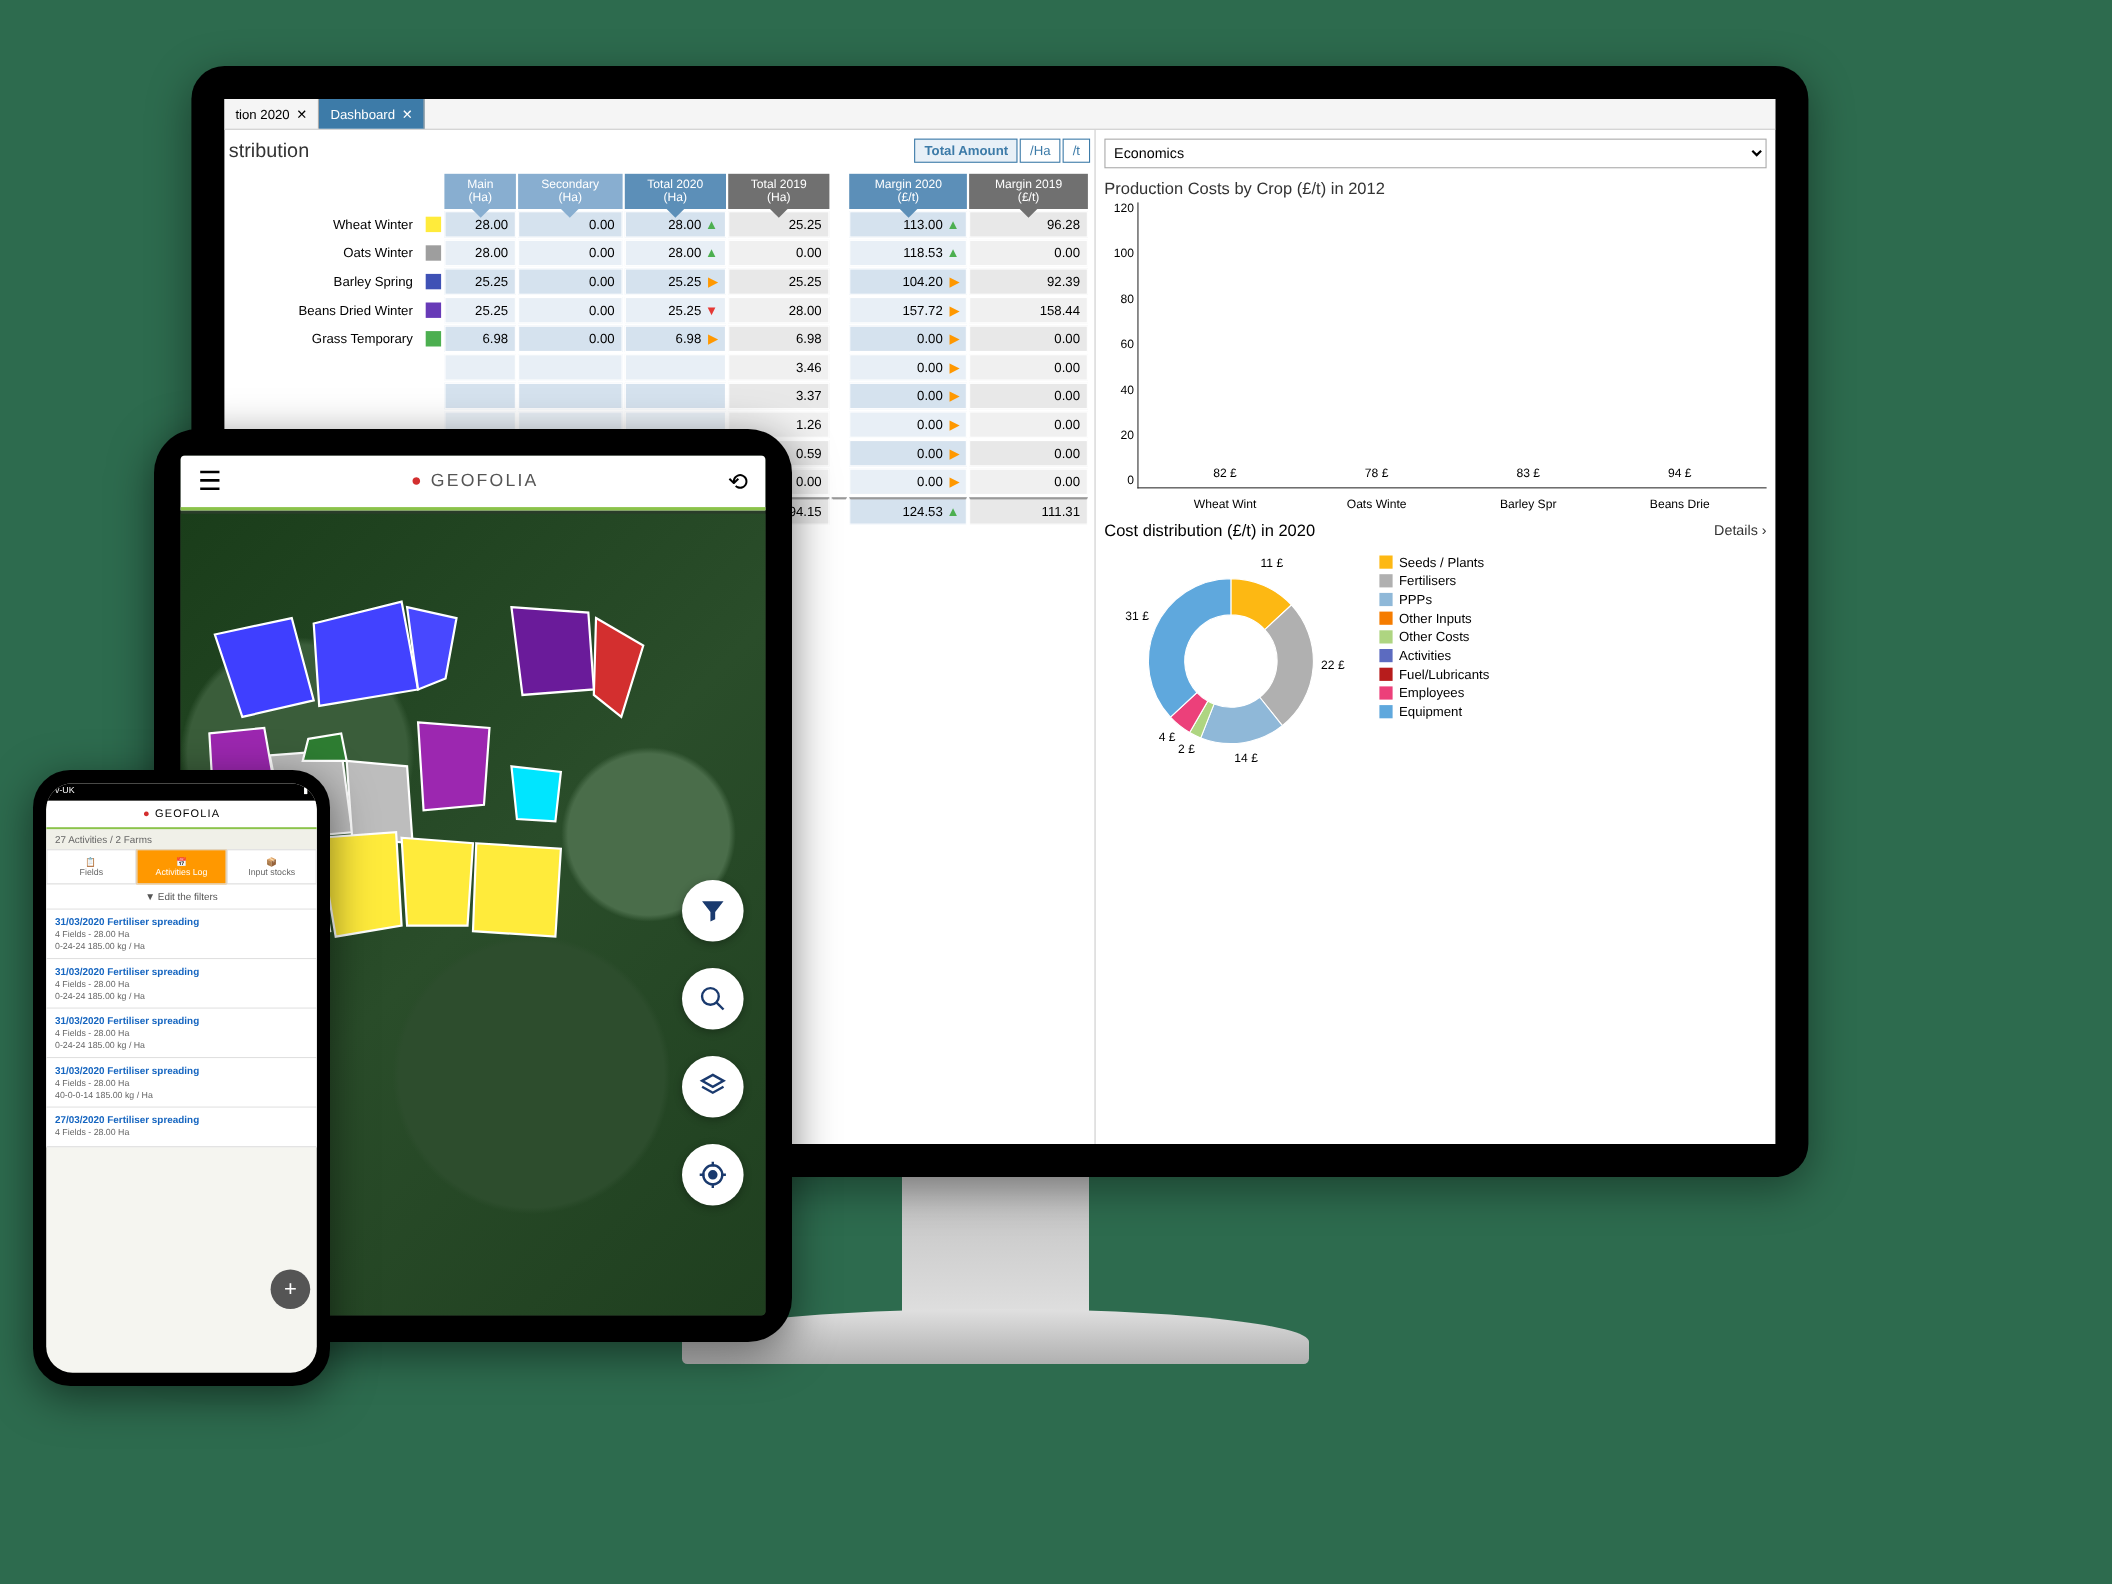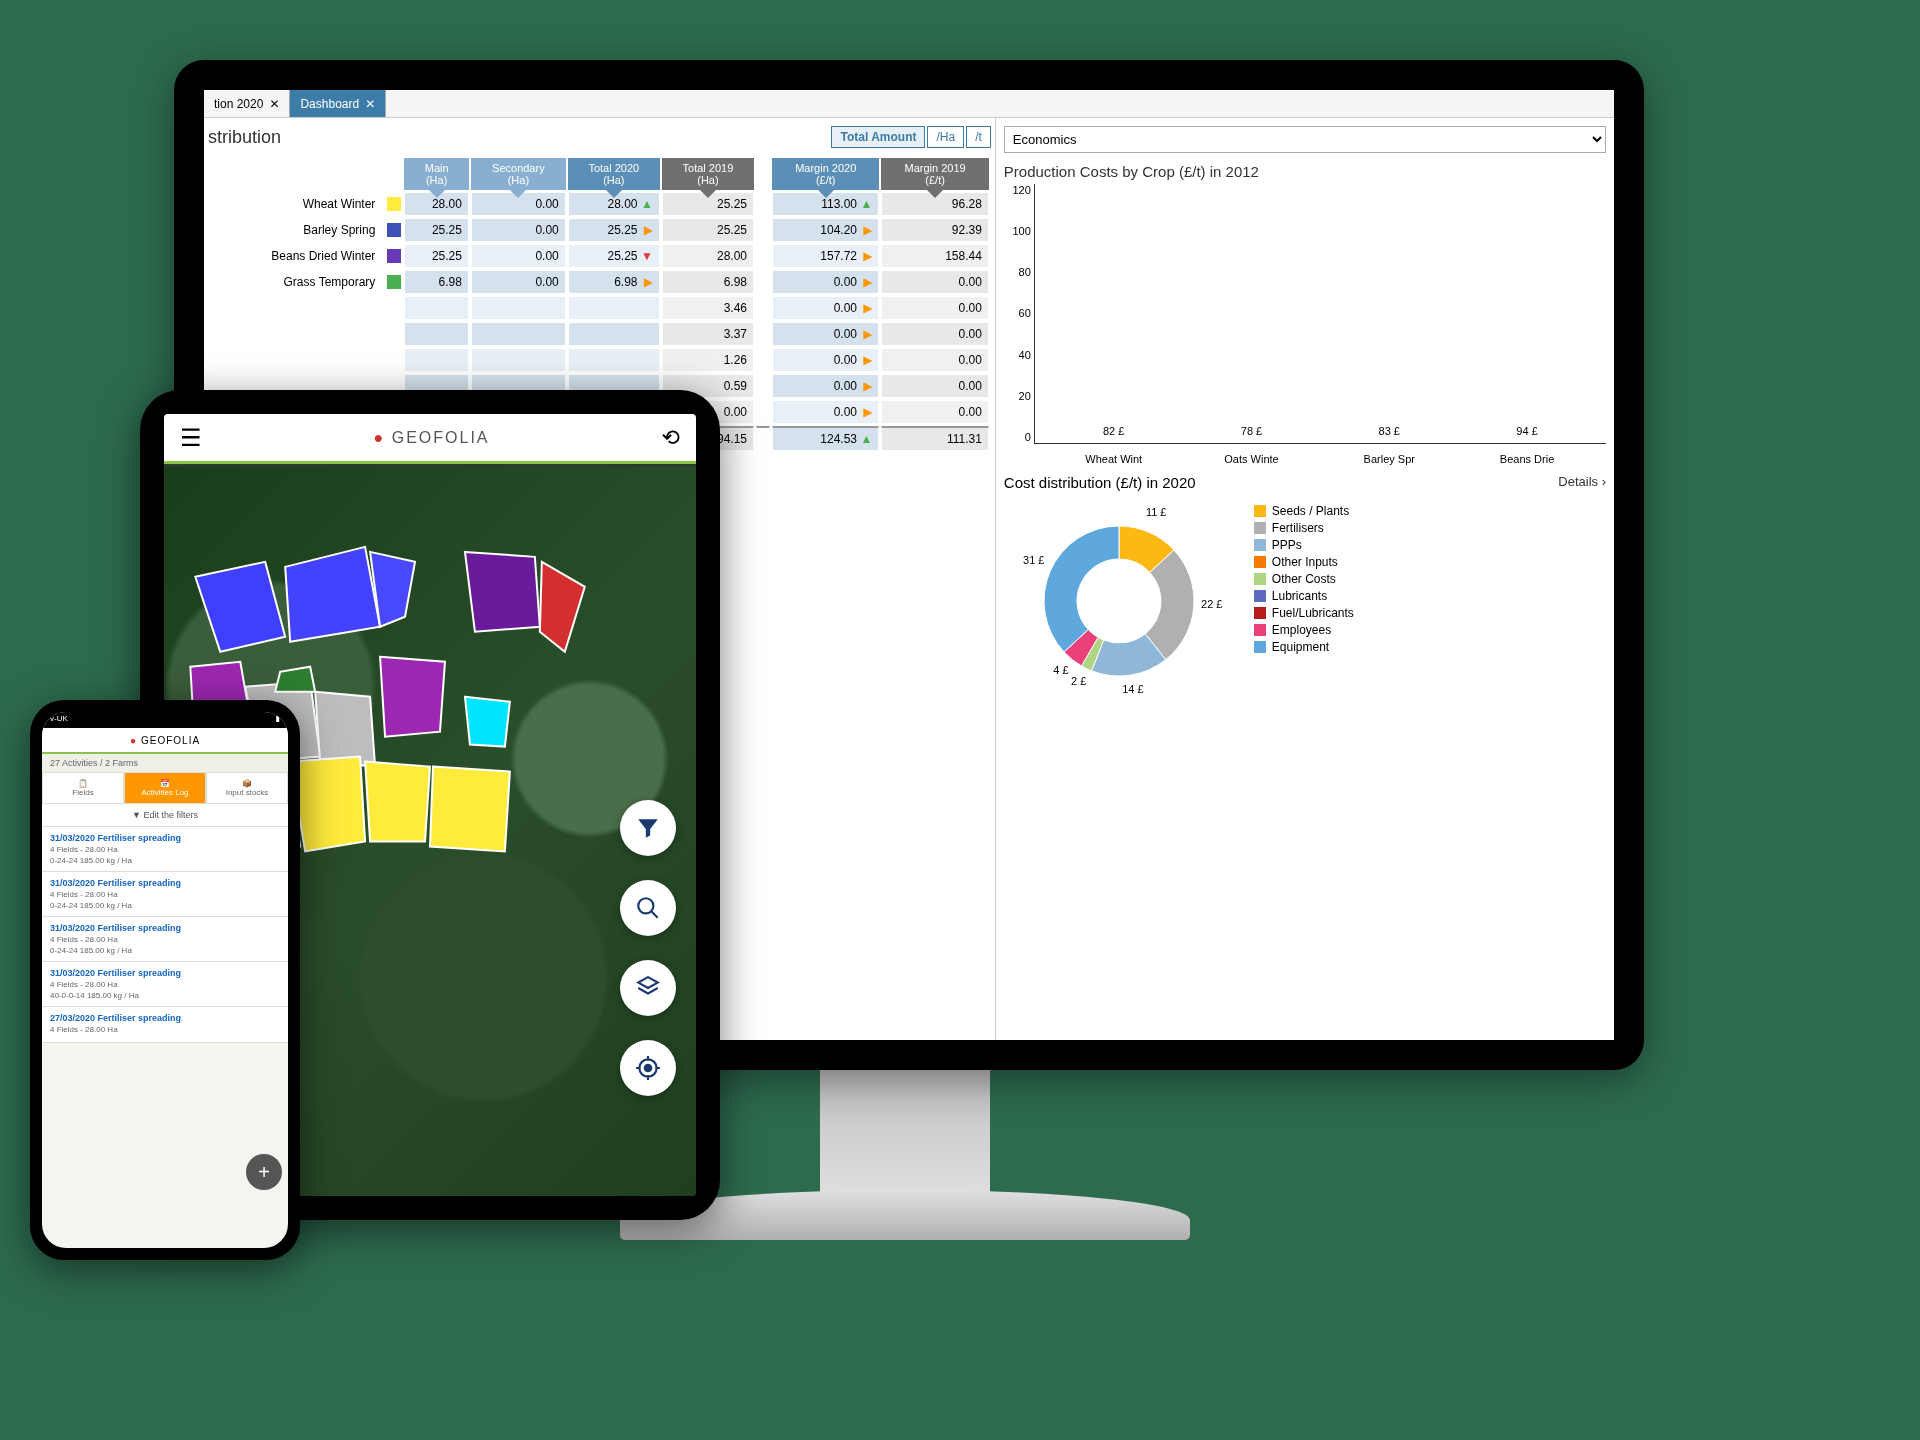--- a/index.html
+++ b/index.html
@@ -419,20 +419,31 @@
     <td class="crop-name" style="padding:0"><span class="color-swatch" style="background:#ffeb3b"></span></td>
     <td class="">28.00</td>
     <td class="">0.00</td>
     <td class="">28.00 <span class="trend trend-up">▲</span></td>
     <td class="prev">25.25</td>
     <td style="background:transparent"></td>
     <td class="">113.00 <span class="trend trend-up">▲</span></td>
     <td class="prev">96.28</td>
   </tr>
               <tr>
+    <td class="crop-name">Oats Winter</td>
+    <td class="crop-name" style="padding:0"><span class="color-swatch" style="background:#9e9e9e"></span></td>
+    <td class="alt">28.00</td>
+    <td class="alt">0.00</td>
+    <td class="alt">28.00 <span class="trend trend-up">▲</span></td>
+    <td class="prev-alt">0.00</td>
+    <td style="background:transparent"></td>
+    <td class="alt">118.53 <span class="trend trend-up">▲</span></td>
+    <td class="prev-alt">0.00</td>
+  </tr>
+              <tr>
     <td class="crop-name">Barley Spring</td>
     <td class="crop-name" style="padding:0"><span class="color-swatch" style="background:#3f51b5"></span></td>
     <td class="">25.25</td>
     <td class="">0.00</td>
     <td class="">25.25 <span class="trend trend-flat">▶</span></td>
     <td class="prev">25.25</td>
     <td style="background:transparent"></td>
     <td class="">104.20 <span class="trend trend-flat">▶</span></td>
     <td class="prev">92.39</td>
   </tr>
@@ -641,21 +652,21 @@
               <div>
                 <span class="leg-swatch" style="background:#f57c00"></span>
                 <span>Other Inputs</span>
               </div>
               <div>
                 <span class="leg-swatch" style="background:#aed581"></span>
                 <span>Other Costs</span>
               </div>
               <div>
                 <span class="leg-swatch" style="background:#5c6bc0"></span>
-                <span>Lubricants</span>
+                <span>Activities</span>
               </div>
               <div>
                 <span class="leg-swatch" style="background:#b71c1c"></span>
                 <span>Fuel/Lubricants</span>
               </div>
               <div>
                 <span class="leg-swatch" style="background:#ec407a"></span>
                 <span>Employees</span>
               </div>
               <div>

